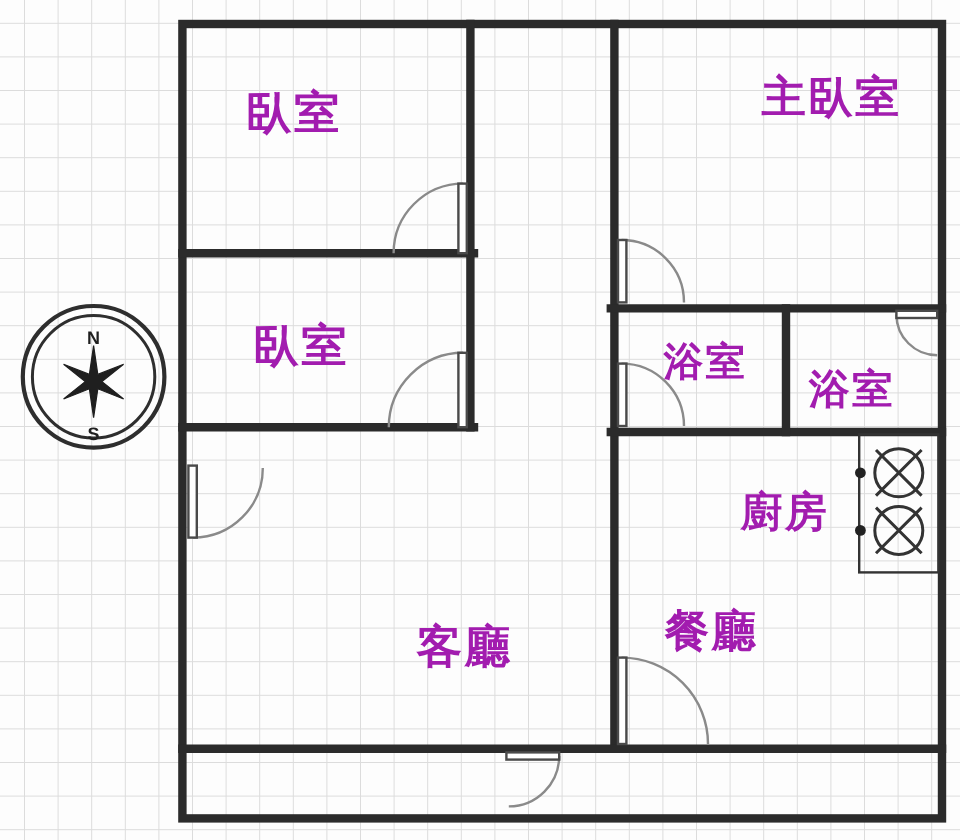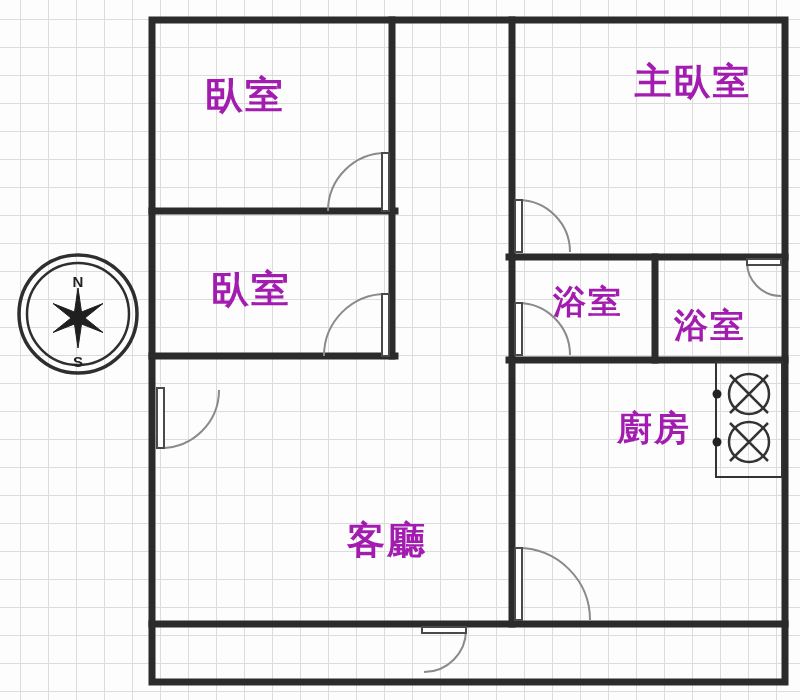--- a/index.html
+++ b/index.html
@@ -116,13 +116,14 @@
     </g>
   </svg>
 
   <div class="lbl lbl-bedroom-top-left">臥室</div>
   <div class="lbl lbl-master-bedroom">主臥室</div>
   <div class="lbl lbl-bedroom-mid-left">臥室</div>
   <div class="lbl lbl-bathroom-left">浴室</div>
   <div class="lbl lbl-bathroom-right">浴室</div>
   <div class="lbl lbl-kitchen">廚房</div>
   <div class="lbl lbl-living-room">客廳</div>
+  <div class="lbl lbl-dining-room">餐廳</div>
 </div>
 
 </body></html>

